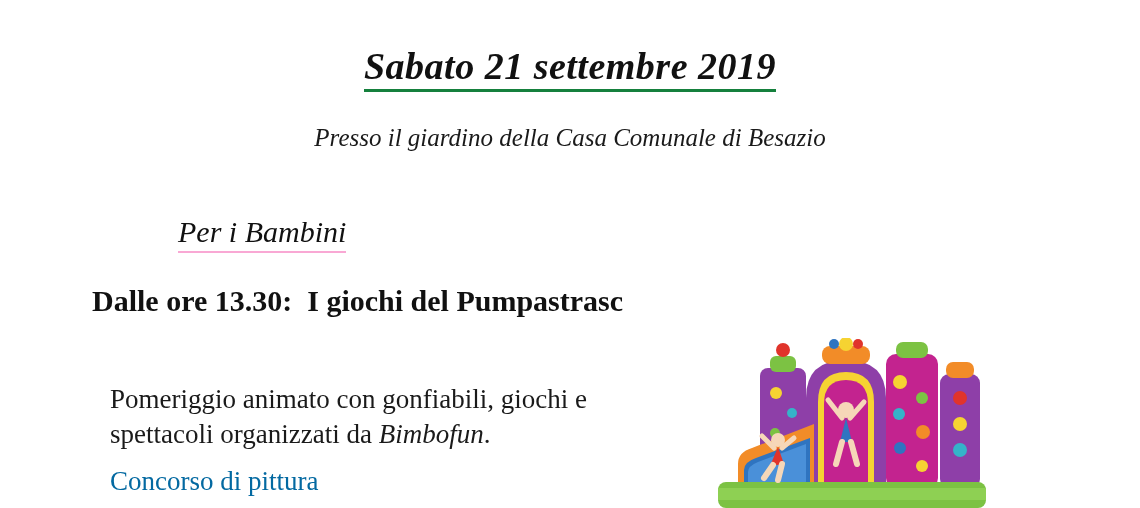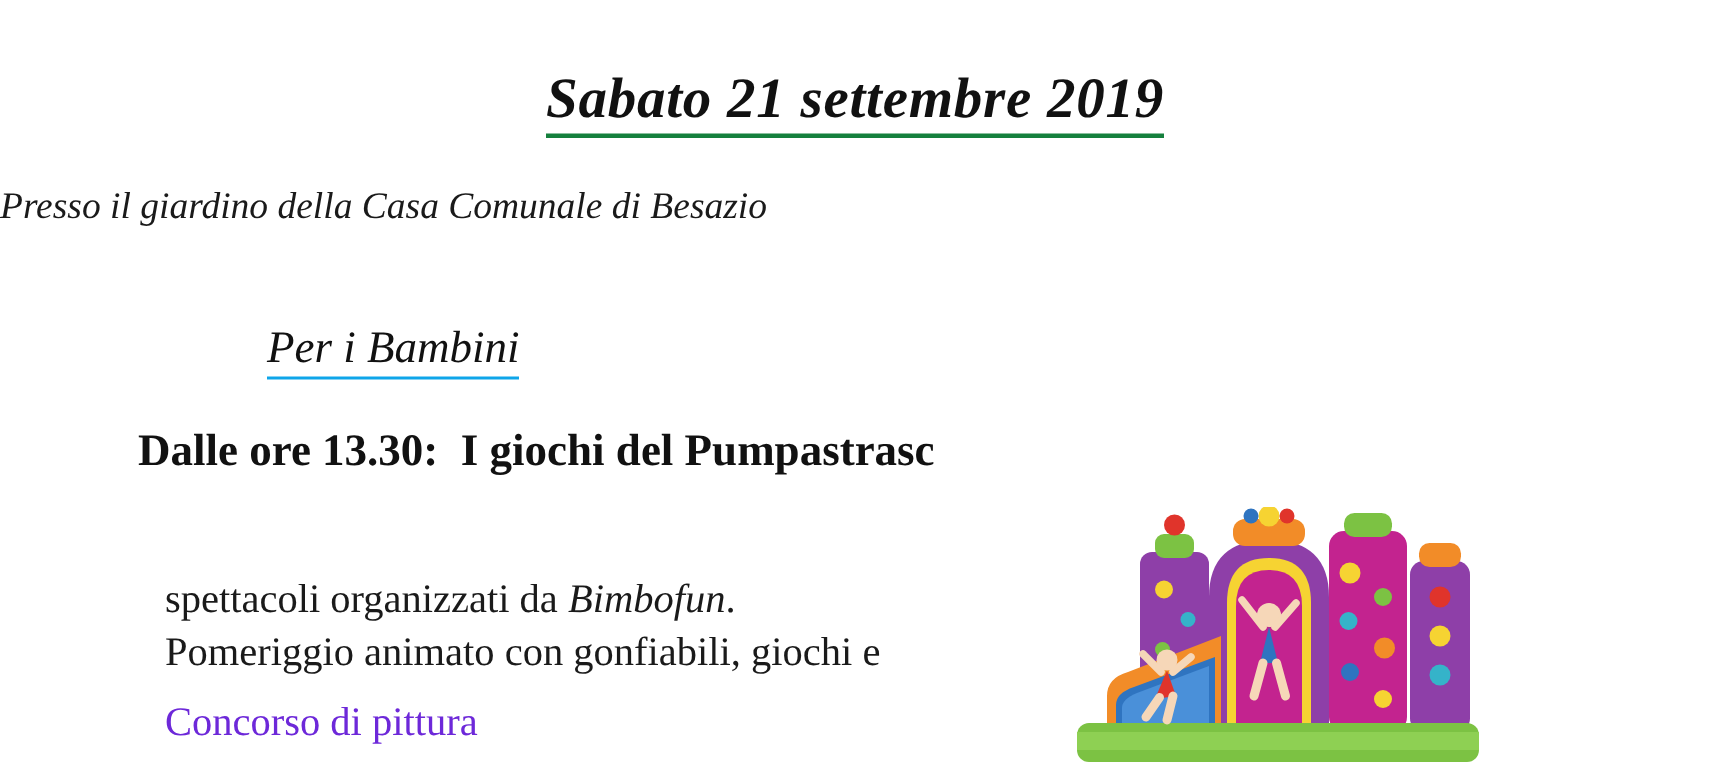--- a/index.html
+++ b/index.html
@@ -38,38 +38,38 @@
   .date-heading span.u {
     border-bottom: 3px solid #15803d;
     padding-bottom: 2px;
   }
 
   .venue-line {
     position: absolute;
     top: 124px;
     left: 0;
     width: 1140px;
-    text-align: left;
+    text-align: center;
     font-family: "Liberation Serif", serif;
     font-style: italic;
     font-size: 25px;
     color: #1a1a1a;
   }
 
   .section-title {
     position: absolute;
     top: 215px;
     left: 178px;
     font-family: "Liberation Serif", serif;
     font-style: italic;
     font-size: 30px;
     color: #111111;
   }
   .section-title span.u {
-    border-bottom: 2px solid #0ea5e9;
+    border-bottom: 2px solid #f9a8d4;
     padding-bottom: 3px;
   }
 
   .time-heading {
     position: absolute;
     top: 284px;
     left: 92px;
     font-family: "Liberation Serif", serif;
     font-weight: bold;
     font-size: 30px;
@@ -89,21 +89,21 @@
   }
   .body-block .ln { display: block; white-space: pre; }
   .body-block em { font-style: italic; }
 
   .concorso {
     position: absolute;
     top: 466px;
     left: 110px;
     font-family: "Liberation Serif", serif;
     font-size: 27px;
-    color: #6d28d9;
+    color: #0369a1;
   }
 
   
   .castle {
     position: absolute;
     left: 718px;
     top: 338px;
     width: 340px;
     height: 170px;
     overflow: hidden;
@@ -117,22 +117,22 @@
 
   <div class="date-heading"><span class="u">Sabato 21 settembre 2019</span></div>
 
   <div class="venue-line">Presso il giardino della Casa Comunale di Besazio</div>
 
   <div class="section-title"><span class="u">Per i Bambini</span></div>
 
   <div class="time-heading">Dalle ore 13.30:  I giochi del Pumpastrasc</div>
 
   <div class="body-block">
+    <span class="ln">Pomeriggio animato con gonfiabili, giochi e</span>
     <span class="ln"><span>spettacoli organizzati da </span><em>Bimbofun</em><span>.</span></span>
-    <span class="ln">Pomeriggio animato con gonfiabili, giochi e</span>
   </div>
 
   <div class="concorso">Concorso di pittura</div>
 
   <div class="castle">
     <svg width="340" height="170" viewBox="0 0 340 170" xmlns="http://www.w3.org/2000/svg">
 
       <rect x="42" y="30" width="46" height="120" rx="8" fill="#8e3fa8"></rect>
       <rect x="52" y="18" width="26" height="16" rx="6" fill="#7cc243"></rect>
       <circle cx="65" cy="12" r="7" fill="#e0342b"></circle>

